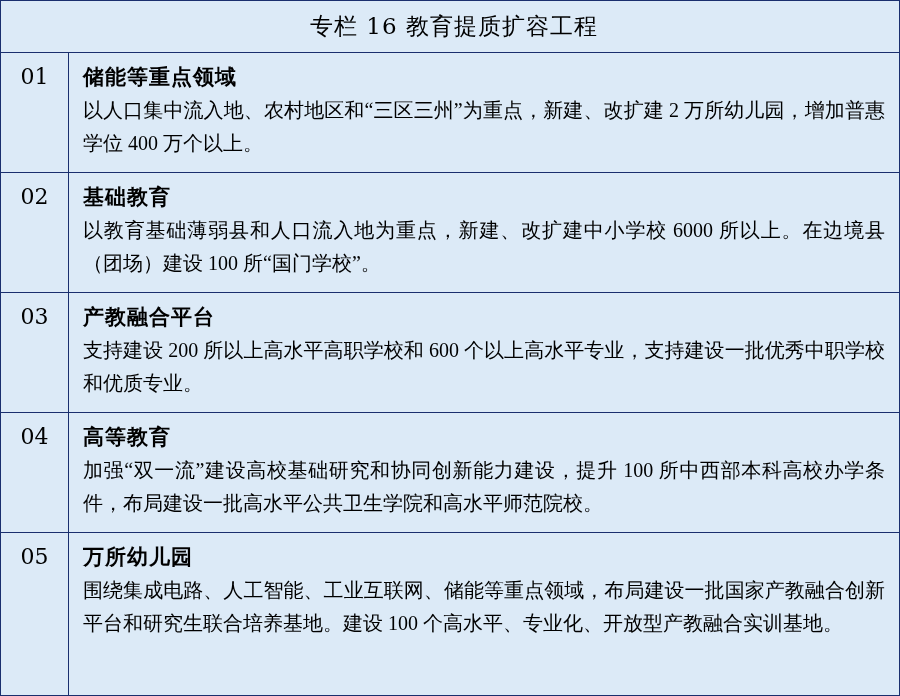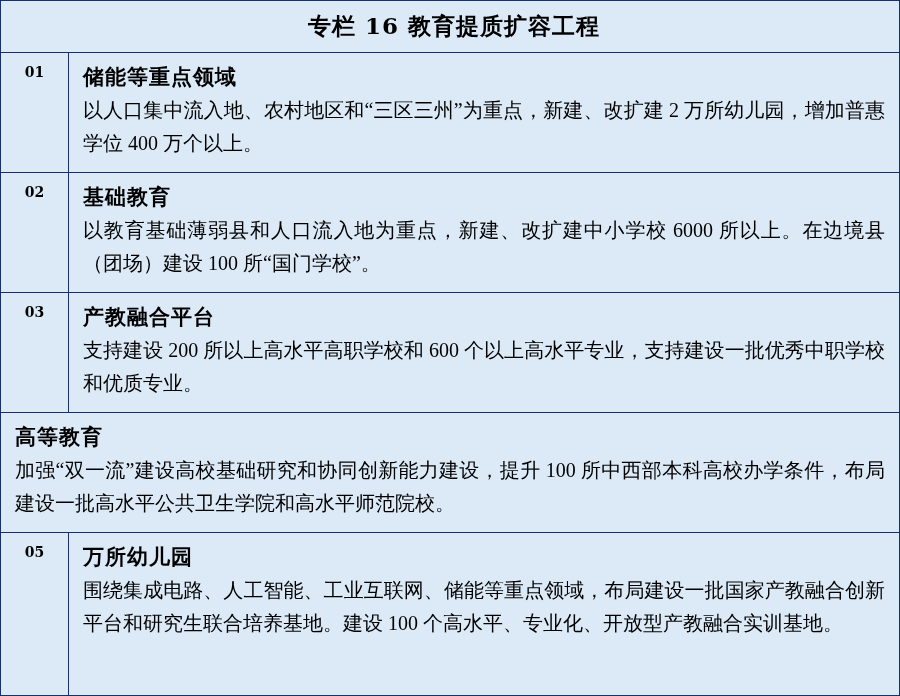--- a/index.html
+++ b/index.html
@@ -28,21 +28,21 @@
     height: 52px;
     flex: 0 0 52px;
     border-bottom: 1px solid #1a2f6e;
     display: flex;
     align-items: center;
     justify-content: center;
     background: #dceaf7;
   }
   .title-text {
     font-size: 23px;
-    font-weight: bold;
+    font-weight: normal;
     letter-spacing: 1px;
     font-family: "DejaVu Serif", "Liberation Serif", serif;
     margin-left: 8px;
   }
   .rows {
     flex: 1 1 auto;
     display: flex;
     flex-direction: column;
   }
   .row {
@@ -57,23 +57,22 @@
     flex: 1 1 auto;
   }
   .num-cell {
     box-sizing: border-box;
     width: 68px;
     flex: 0 0 68px;
     border-right: 1px solid #1a2f6e;
     display: flex;
     justify-content: center;
     padding-top: 11px;
-    font-size: 14px;
+    font-size: 22px;
     font-family: "DejaVu Serif", "Liberation Serif", serif;
-    font-weight: bold;
   }
   .content-cell {
     flex: 1 1 auto;
     box-sizing: border-box;
     padding: 9px 14px 12px 14px;
   }
   .item-title {
     font-size: 21px;
     font-weight: bold;
     letter-spacing: 1px;
@@ -118,20 +117,21 @@
 
     <div class="row">
       <div class="num-cell">03</div>
       <div class="content-cell">
         <div class="item-title">产教融合平台</div>
         <div class="item-body">支持建设 200 所以上高水平高职学校和 600 个以上高水平专业，支持建设一批优秀中职学校和优质专业。</div>
       </div>
     </div>
 
     <div class="row">
+      <div class="num-cell">04</div>
       <div class="content-cell">
         <div class="item-title">高等教育</div>
         <div class="item-body">加强“双一流”建设高校基础研究和协同创新能力建设，提升 100 所中西部本科高校办学条件，布局建设一批高水平公共卫生学院和高水平师范院校。</div>
       </div>
     </div>
 
     <div class="row">
       <div class="num-cell">05</div>
       <div class="content-cell">
         <div class="item-title">万所幼儿园</div>

